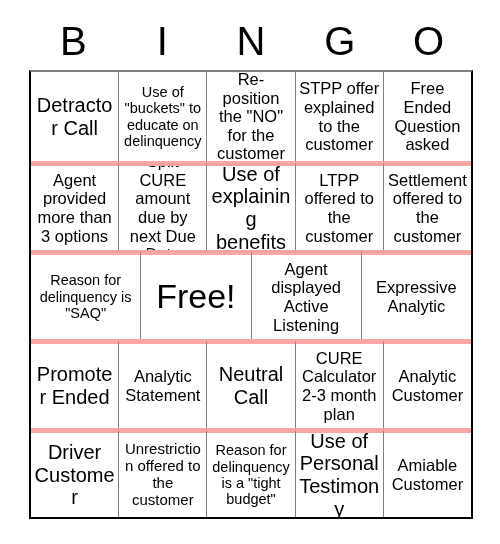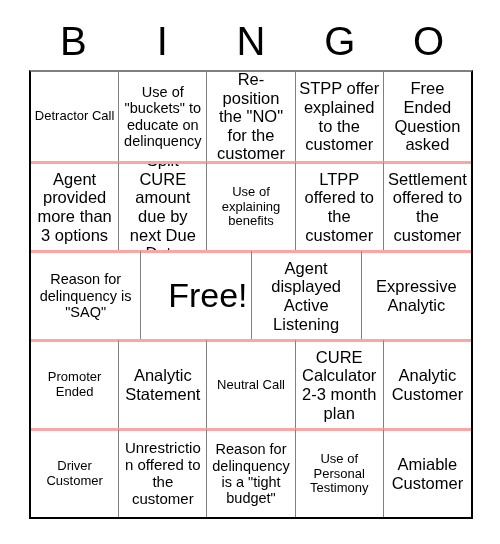--- a/index.html
+++ b/index.html
@@ -43,21 +43,21 @@
     border-bottom: 2px solid #000000;
     box-sizing: border-box;
     background: #ffffff;
   }
   .grid-row {
     display: flex;
     width: 100%;
     height: 89px;
   }
   .grid-row + .grid-row .cell {
-    border-top: 3px solid #fca5a5;
+    border-top: 5px solid #fca5a5;
   }
   .cell {
     flex: 1 1 0;
     min-width: 0;
     box-sizing: border-box;
     display: flex;
     align-items: center;
     justify-content: center;
     text-align: center;
     padding: 1px 3px;
@@ -69,22 +69,22 @@
   }
   .cell-text {
     display: block;
     width: 100%;
     line-height: 1.13;
     word-wrap: break-word;
     overflow-wrap: break-word;
     hyphens: none;
   }
   
-  .sz-xl .cell-text { font-size: 34px; line-height: 1.05; text-align: right; }
-  .sz-lg .cell-text { font-size: 13px; }
+  .sz-xl .cell-text { font-size: 34px; line-height: 1.05; }
+  .sz-lg .cell-text { font-size: 20px; }
   .sz-md .cell-text { font-size: 16.5px; }
   .sz-sm .cell-text { font-size: 14.5px; }
   .sz-xs .cell-text { font-size: 15px; }
 </style>
 </head>
 <body>
 
 <div id="card">
 
   <div id="header-row">

